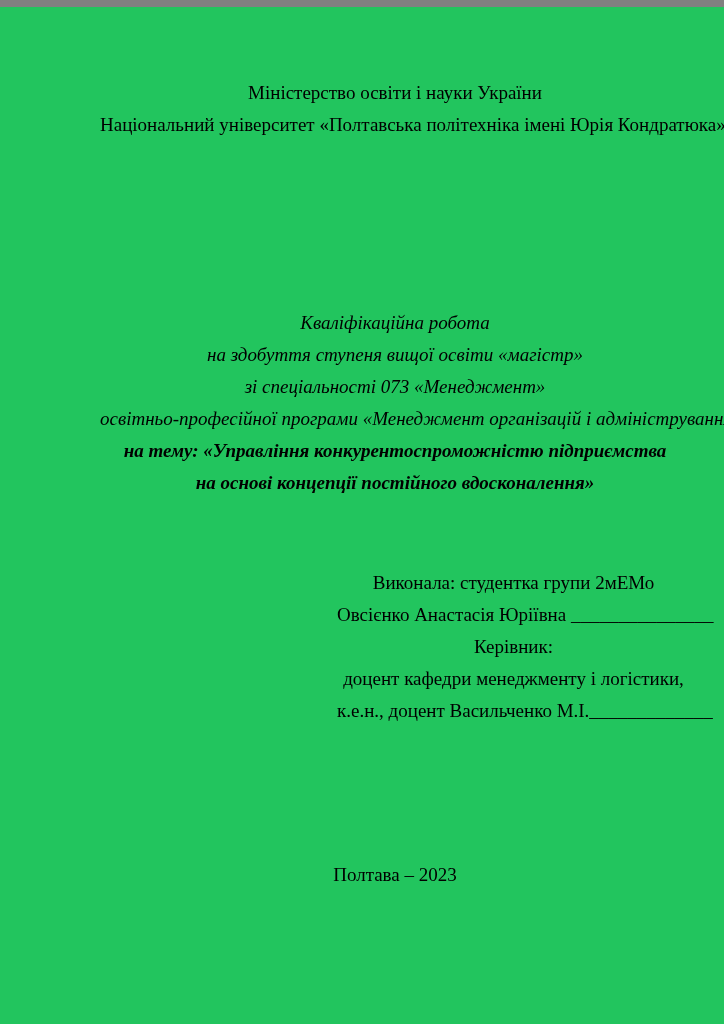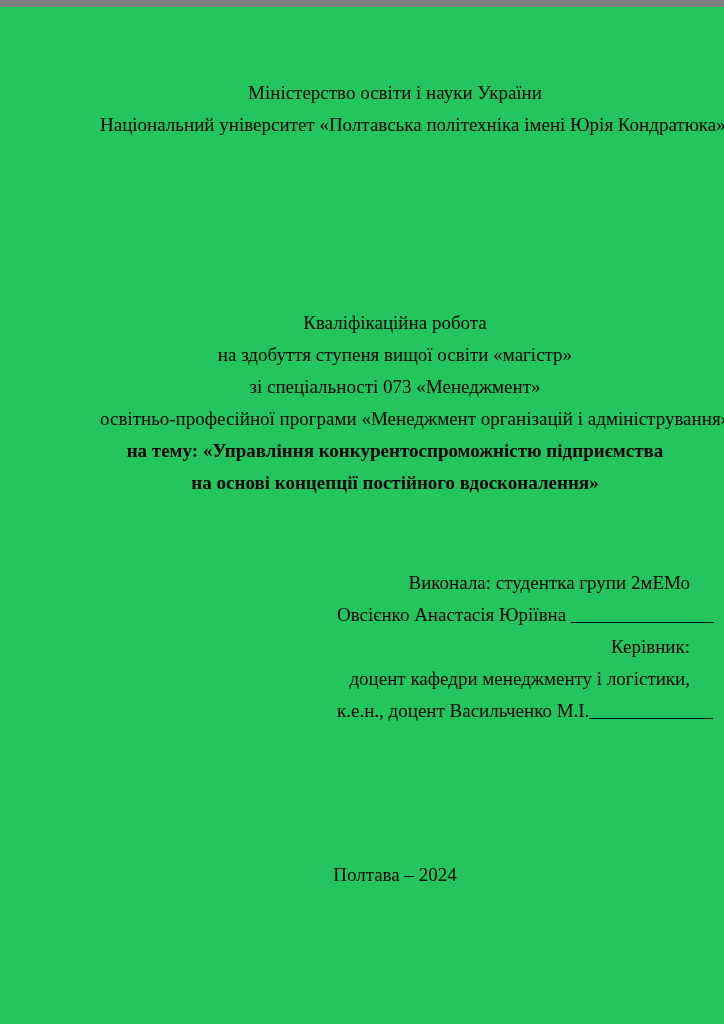--- a/index.html
+++ b/index.html
@@ -26,27 +26,28 @@
     white-space: nowrap;
   }
   .centered .line {
     text-align: center;
   }
   .bold {
     font-weight: bold;
   }
   .title-block {
     margin-top: 166px;
+    font-style: italic;
   }
   .author-block {
     margin-top: 68px;
     margin-left: 237px;
   }
   .author-block .line {
-    text-align: right;
+    text-align: center;
   }
   .footer-block {
     margin-top: 132px;
   }
 </style>
 </head>
 <body>
 
 <div class="page">
 
@@ -66,16 +67,16 @@
 
   <div class="author-block">
     <div class="line">Виконала: студентка групи 2мЕМо</div>
     <div class="line">Овсієнко Анастасія Юріївна _______________</div>
     <div class="line">Керівник:</div>
     <div class="line">доцент кафедри менеджменту і логістики,</div>
     <div class="line">к.е.н., доцент Васильченко М.І._____________</div>
   </div>
 
   <div class="footer-block centered">
-    <div class="line">Полтава – 2024</div>
+    <div class="line">Полтава – 2023</div>
   </div>
 
 </div>
 
 </body></html>

